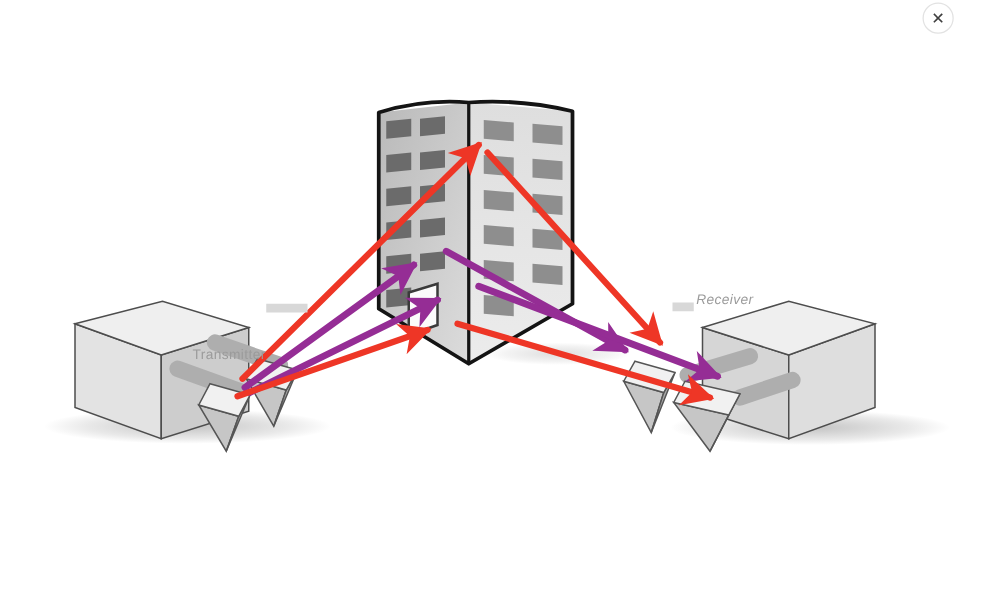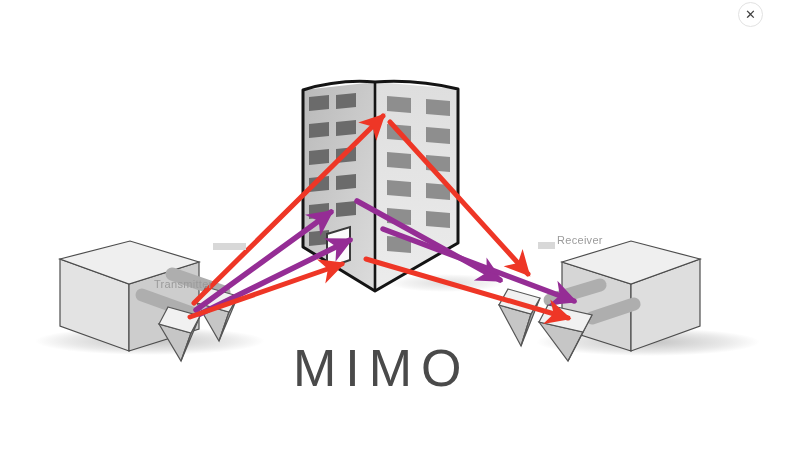--- a/index.html
+++ b/index.html
@@ -129,21 +129,20 @@
       <path d="M200,314 L350,240" stroke-width="5.5" marker-end="url(#headPurple)" stroke="#952d95"></path>
       <path d="M383,229 L574,301" stroke-width="5.5" marker-end="url(#headPurple)" stroke="#952d95"></path>
       <path d="M190,317 L342,264" stroke-width="5" marker-end="url(#headRed)" stroke="#ee3626"></path>
       <path d="M366,259 L568,318" stroke-width="5" marker-end="url(#headRed)" stroke="#ee3626"></path>
     </g>
   </svg>
 
   <div class="ant-label" style="left:154px;top:235px;margin-top:43px;">Transmitter</div>
   <div class="label-bar" style="left:213px;top:243px;width:33px;"></div>
 
-  <div class="ant-label" style="left:557px;top:234px;">Receiver</div>
+  <div class="ant-label" style="left:557px;top:234px;font-style:italic;">Receiver</div>
   <div class="label-bar" style="left:538px;top:242px;width:17px;"></div>
 
-  <div class="title">MIMO</div>
 
   <button class="close-btn">
     <span>✕</span>
   </button>
 </div>
 
 </body></html>

